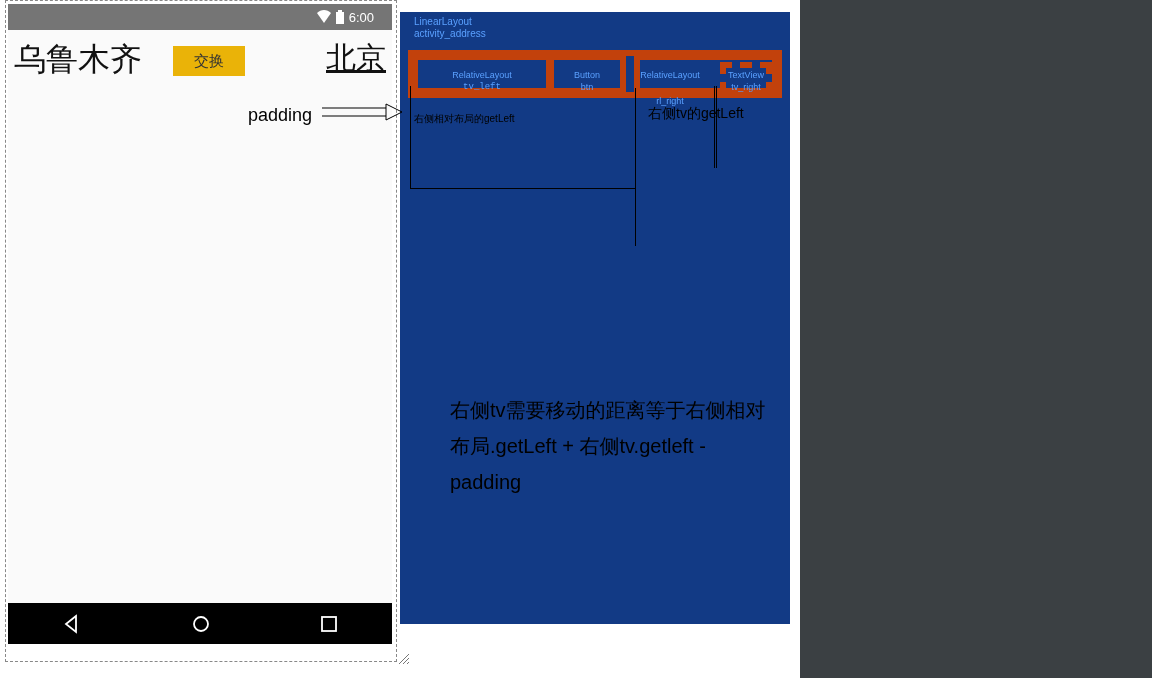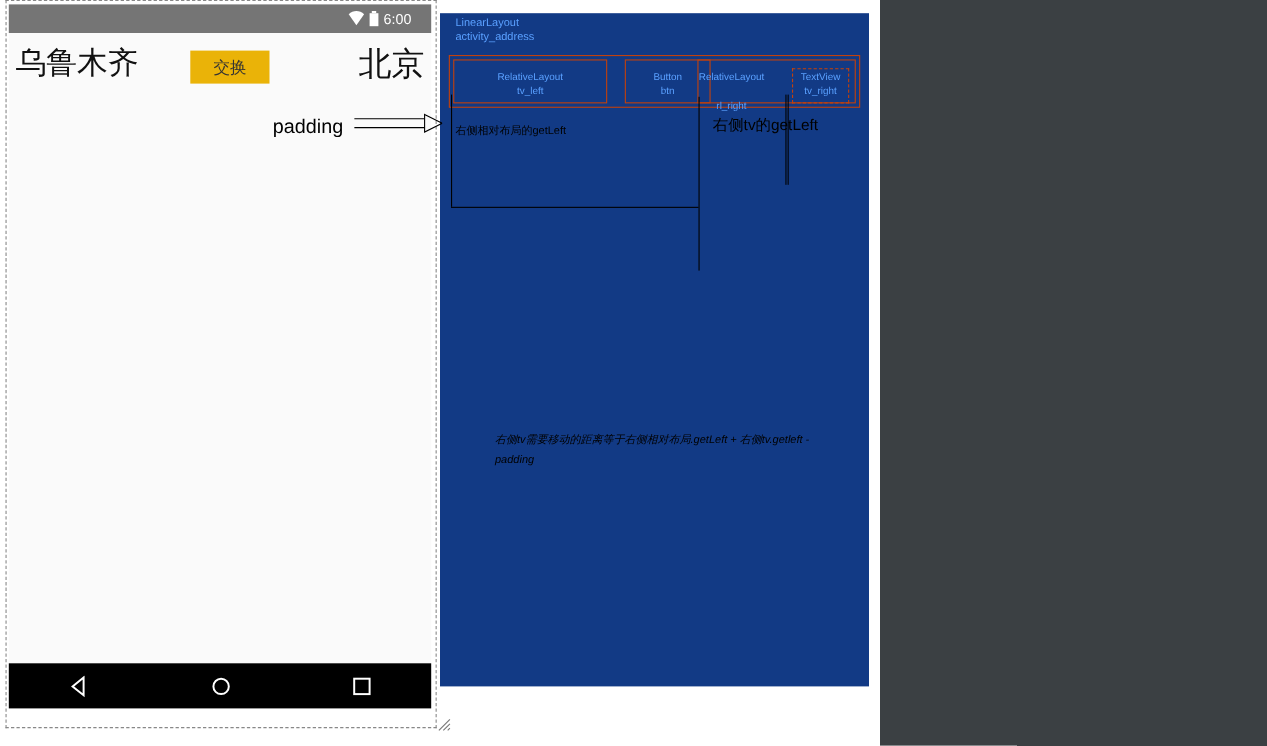--- a/index.html
+++ b/index.html
@@ -64,41 +64,42 @@
 .addr-row {
   position: absolute;
   left: 0; top: 0;
   width: 100%;
   height: 60px;
 }
 .tv-left {
   position: absolute;
   left: 6px;
   top: 8px;
-  font-size: 28px;
+  font-size: 32px;
   color: #111;
 }
 .swap-btn {
   position: absolute;
   left: 165px;
   top: 16px;
   width: 72px;
   height: 30px;
   background: #eab308;
   border: none;
   color: #333;
   font-size: 15px;
   cursor: pointer;
 }
 .tv-right {
   position: absolute;
   right: 6px;
   top: 8px;
   font-size: 30px;
   color: #111;
+  text-decoration: underline;
 }
 .nav-bar {
   position: absolute;
   left: 0;
   top: 599px;
   width: 100%;
   height: 41px;
   background: #000;
   display: flex;
   align-items: center;
@@ -133,26 +134,26 @@
 }
 .bp-label {
   color: #5aa0ff;
   font-size: 10px;
   position: absolute;
 }
 .bp-title1 { left: 14px; top: 4px; }
 .bp-title2 { left: 14px; top: 16px; }
 .bp-box {
   position: absolute;
-  border: 1px solid #c2410c;
+  border: 6px solid #c2410c;
   box-sizing: border-box;
 }
 .bp-row { left: 8px; top: 38px; width: 374px; height: 48px; }
 .bp-left { left: 12px; top: 42px; width: 140px; height: 40px; }
-.bp-mid  { left: 168px; top: 42px; width: 78px; height: 40px; text-decoration: underline; }
+.bp-mid  { left: 148px; top: 42px; width: 78px; height: 40px; text-decoration: underline; }
 .bp-right{ left: 234px; top: 42px; width: 144px; height: 40px; }
 .bp-tv   { left: 320px; top: 50px; width: 52px; height: 32px; border-style: dashed;}
 .bp-cell-label {
   position: absolute;
   color: #5aa0ff;
   font-size: 9px;
   text-align: center;
   width: 100%;
   left: 0;
 }
@@ -166,21 +167,21 @@
 .arrow1 {
   position: absolute;
   left: 322px;
   top: 102px;
   width: 80px;
   height: 20px;
 }
 .ann-line { position:absolute; background:#000; }
 .rt-getleft { left: 414px; top: 112px; font-size: 10px; }
 .rt-tv-getleft { left: 648px; top: 105px; font-size: 14px; }
-.formula { left: 450px; top: 392px; width: 320px; line-height: 1.8; font-size: 10px; font-style: italic;}
+.formula { left: 450px; top: 392px; width: 320px; line-height: 1.8; font-size: 20px;}
 
 .vline1 { left: 410px; top: 86px; width: 1px; height: 102px; }
 .hline1 { left: 410px; top: 188px; width: 225px; height: 1px; }
 .vline2 { left: 635px; top: 88px; width: 1px; height: 158px; }
 .vline3 { left: 714px; top: 86px; width: 1px; height: 82px; }
 .vline4 { left: 716px; top: 86px; width: 1px; height: 82px; }
 
 .watermark {
   position: absolute;
   right: 10px;
@@ -251,21 +252,21 @@
   <div class="blueprint">
     <div class="bp-label bp-title1">LinearLayout</div>
     <div class="bp-label bp-title2">activity_address</div>
 
     <div class="bp-box bp-row"></div>
 
     <div class="bp-box bp-left">
       <div class="bp-cell-label" style="top:10px;">
         <span>RelativeLayout</span>
       </div>
-      <div class="bp-cell-label" style="top:22px;">tv_left</div>
+      <div class="bp-cell-label" style="top:22px;font-family:Liberation Mono, monospace;">tv_left</div>
     </div>
     <div class="bp-box bp-mid">
       <div class="bp-cell-label" style="top:10px;">Button</div>
       <div class="bp-cell-label" style="top:22px;">btn</div>
     </div>
     <div class="bp-box bp-right">
       <div class="bp-cell-label" style="top:10px; left:-30px; width:120px;">RelativeLayout</div>
       <div class="bp-cell-label" style="top:36px; left:-30px; width:120px;">rl_right</div>
     </div>
     <div class="bp-box bp-tv">

